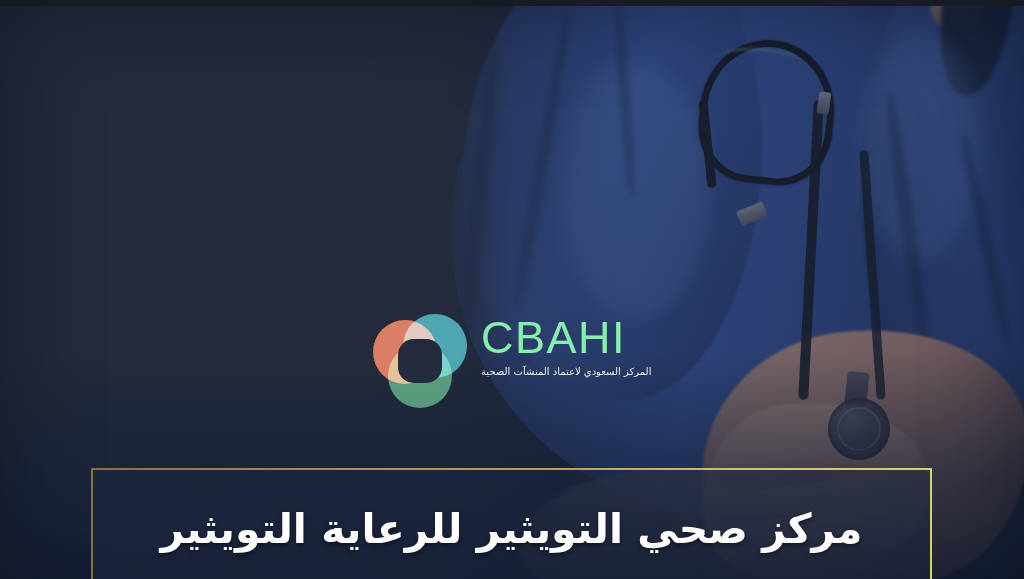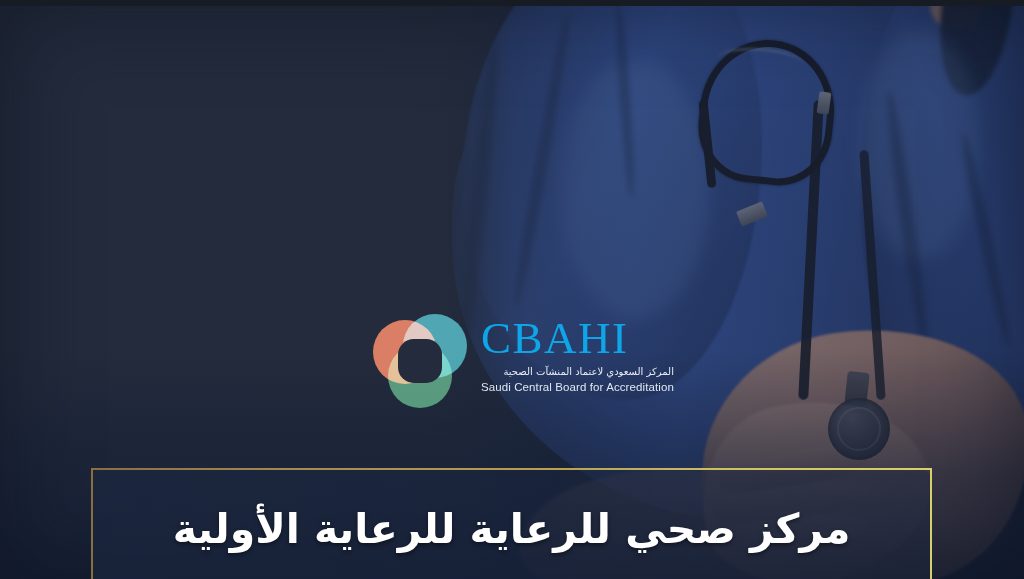--- a/index.html
+++ b/index.html
@@ -194,22 +194,22 @@
   .lobe-b{left:30px;top:0;background:rgba(60,168,176,.88);}   
   .lobe-c{left:15px;top:30px;background:rgba(72,150,96,.9);}  
   .mark-hole{
     position:absolute;left:25px;top:25px;width:44px;height:44px;
     background:#232b3c;
     border-radius:36%;
   }
 
   .wordmark{padding-top:2px;}
   .cbahi{
-    color:#0ea5e9;font-size:45px;line-height:.98;letter-spacing:1.5px;
-    font-weight:400;font-family:Liberation Serif, serif;
+    color:#86efac;font-size:45px;line-height:.98;letter-spacing:1.5px;
+    font-weight:400;font-family:Liberation Sans, sans-serif;
   }
   .sub-ar{
     color:#e9eef5;font-size:10px;line-height:1.35;direction:rtl;
     margin-top:5px;letter-spacing:.2px;
     font-family:"DejaVu Sans","Liberation Sans",sans-serif;
   }
   .sub-en{
     color:#dfe7f1;font-size:11.5px;line-height:1.3;letter-spacing:.1px;
     margin-top:1px;
     font-family:"Liberation Sans","DejaVu Sans",sans-serif;
@@ -281,21 +281,20 @@
   <div class="logo">
     <div class="mark">
       <div class="lobe lobe-a"></div>
       <div class="lobe lobe-b"></div>
       <div class="lobe lobe-c"></div>
       <div class="mark-hole"></div>
     </div>
     <div class="wordmark">
       <div class="cbahi">CBAHI</div>
       <div class="sub-ar">المركز السعودي لاعتماد المنشآت الصحية</div>
-      <div class="sub-en">Saudi Central Board for Accreditation</div>
     </div>
   </div>
 
   <div class="banner">
-    <div class="banner-text">مركز صحي للرعاية للرعاية الأولية</div>
+    <div class="banner-text">مركز صحي التويثير للرعاية التويثير</div>
   </div>
 
 </div>
 
 </body></html>

